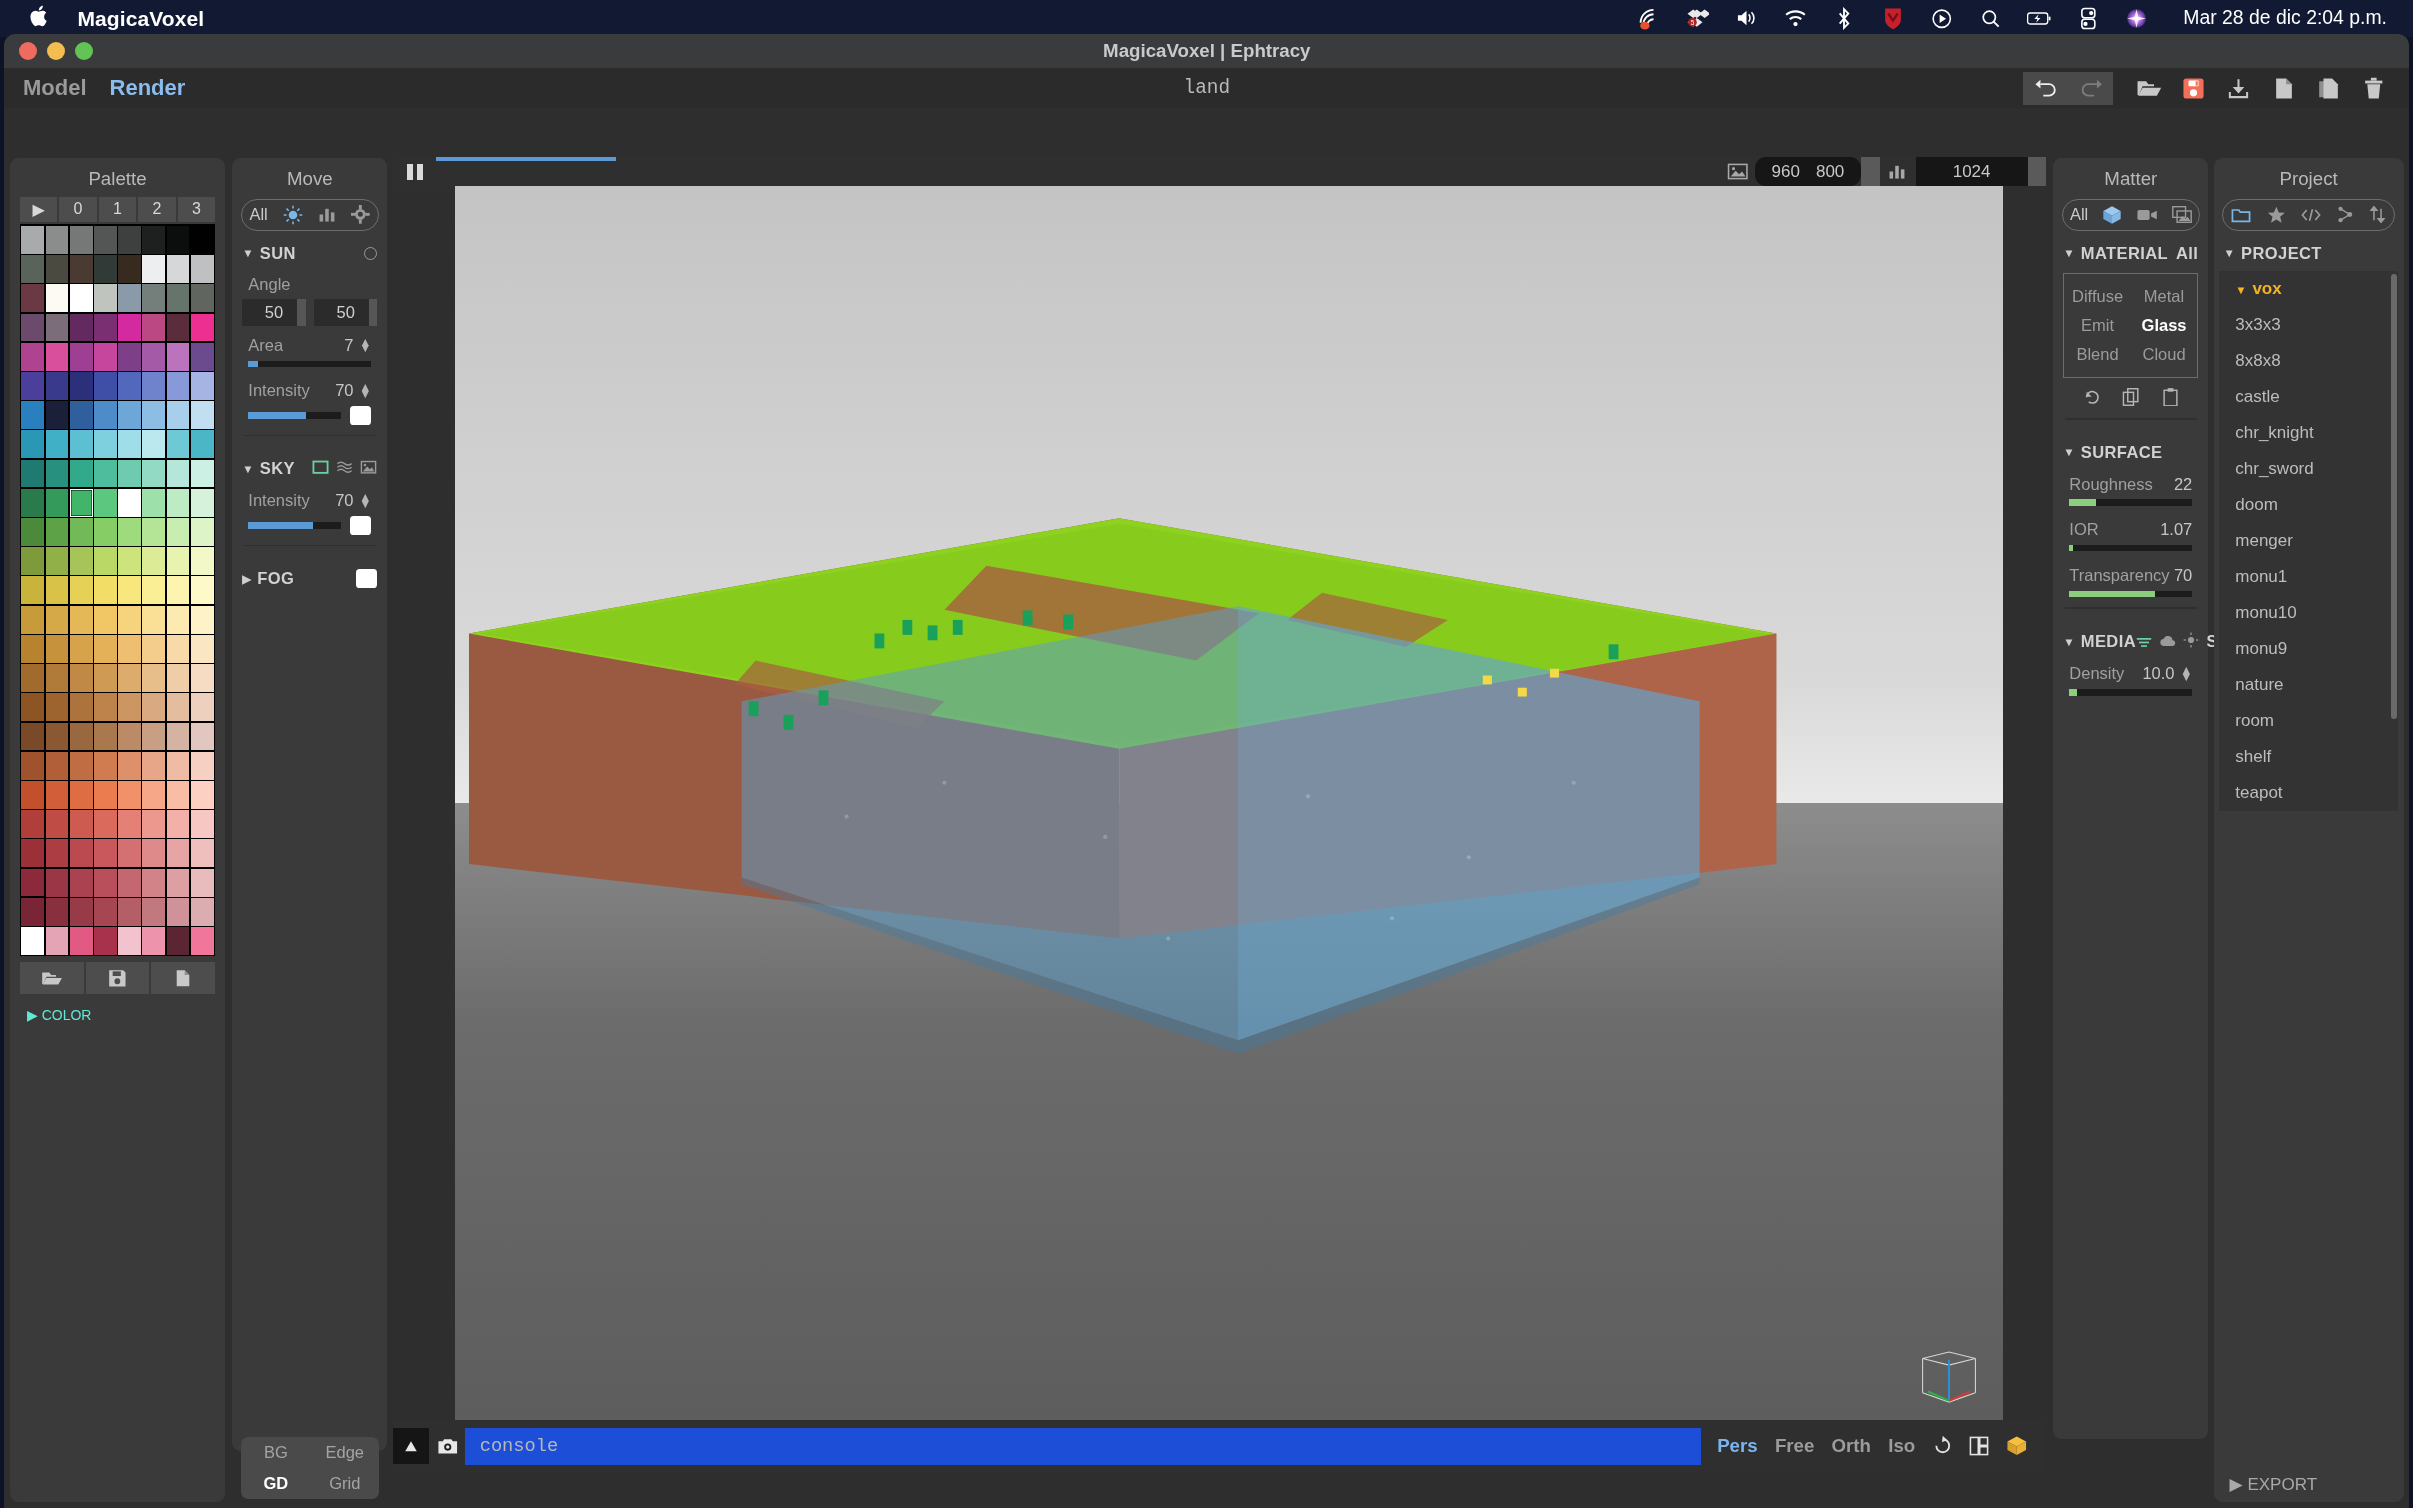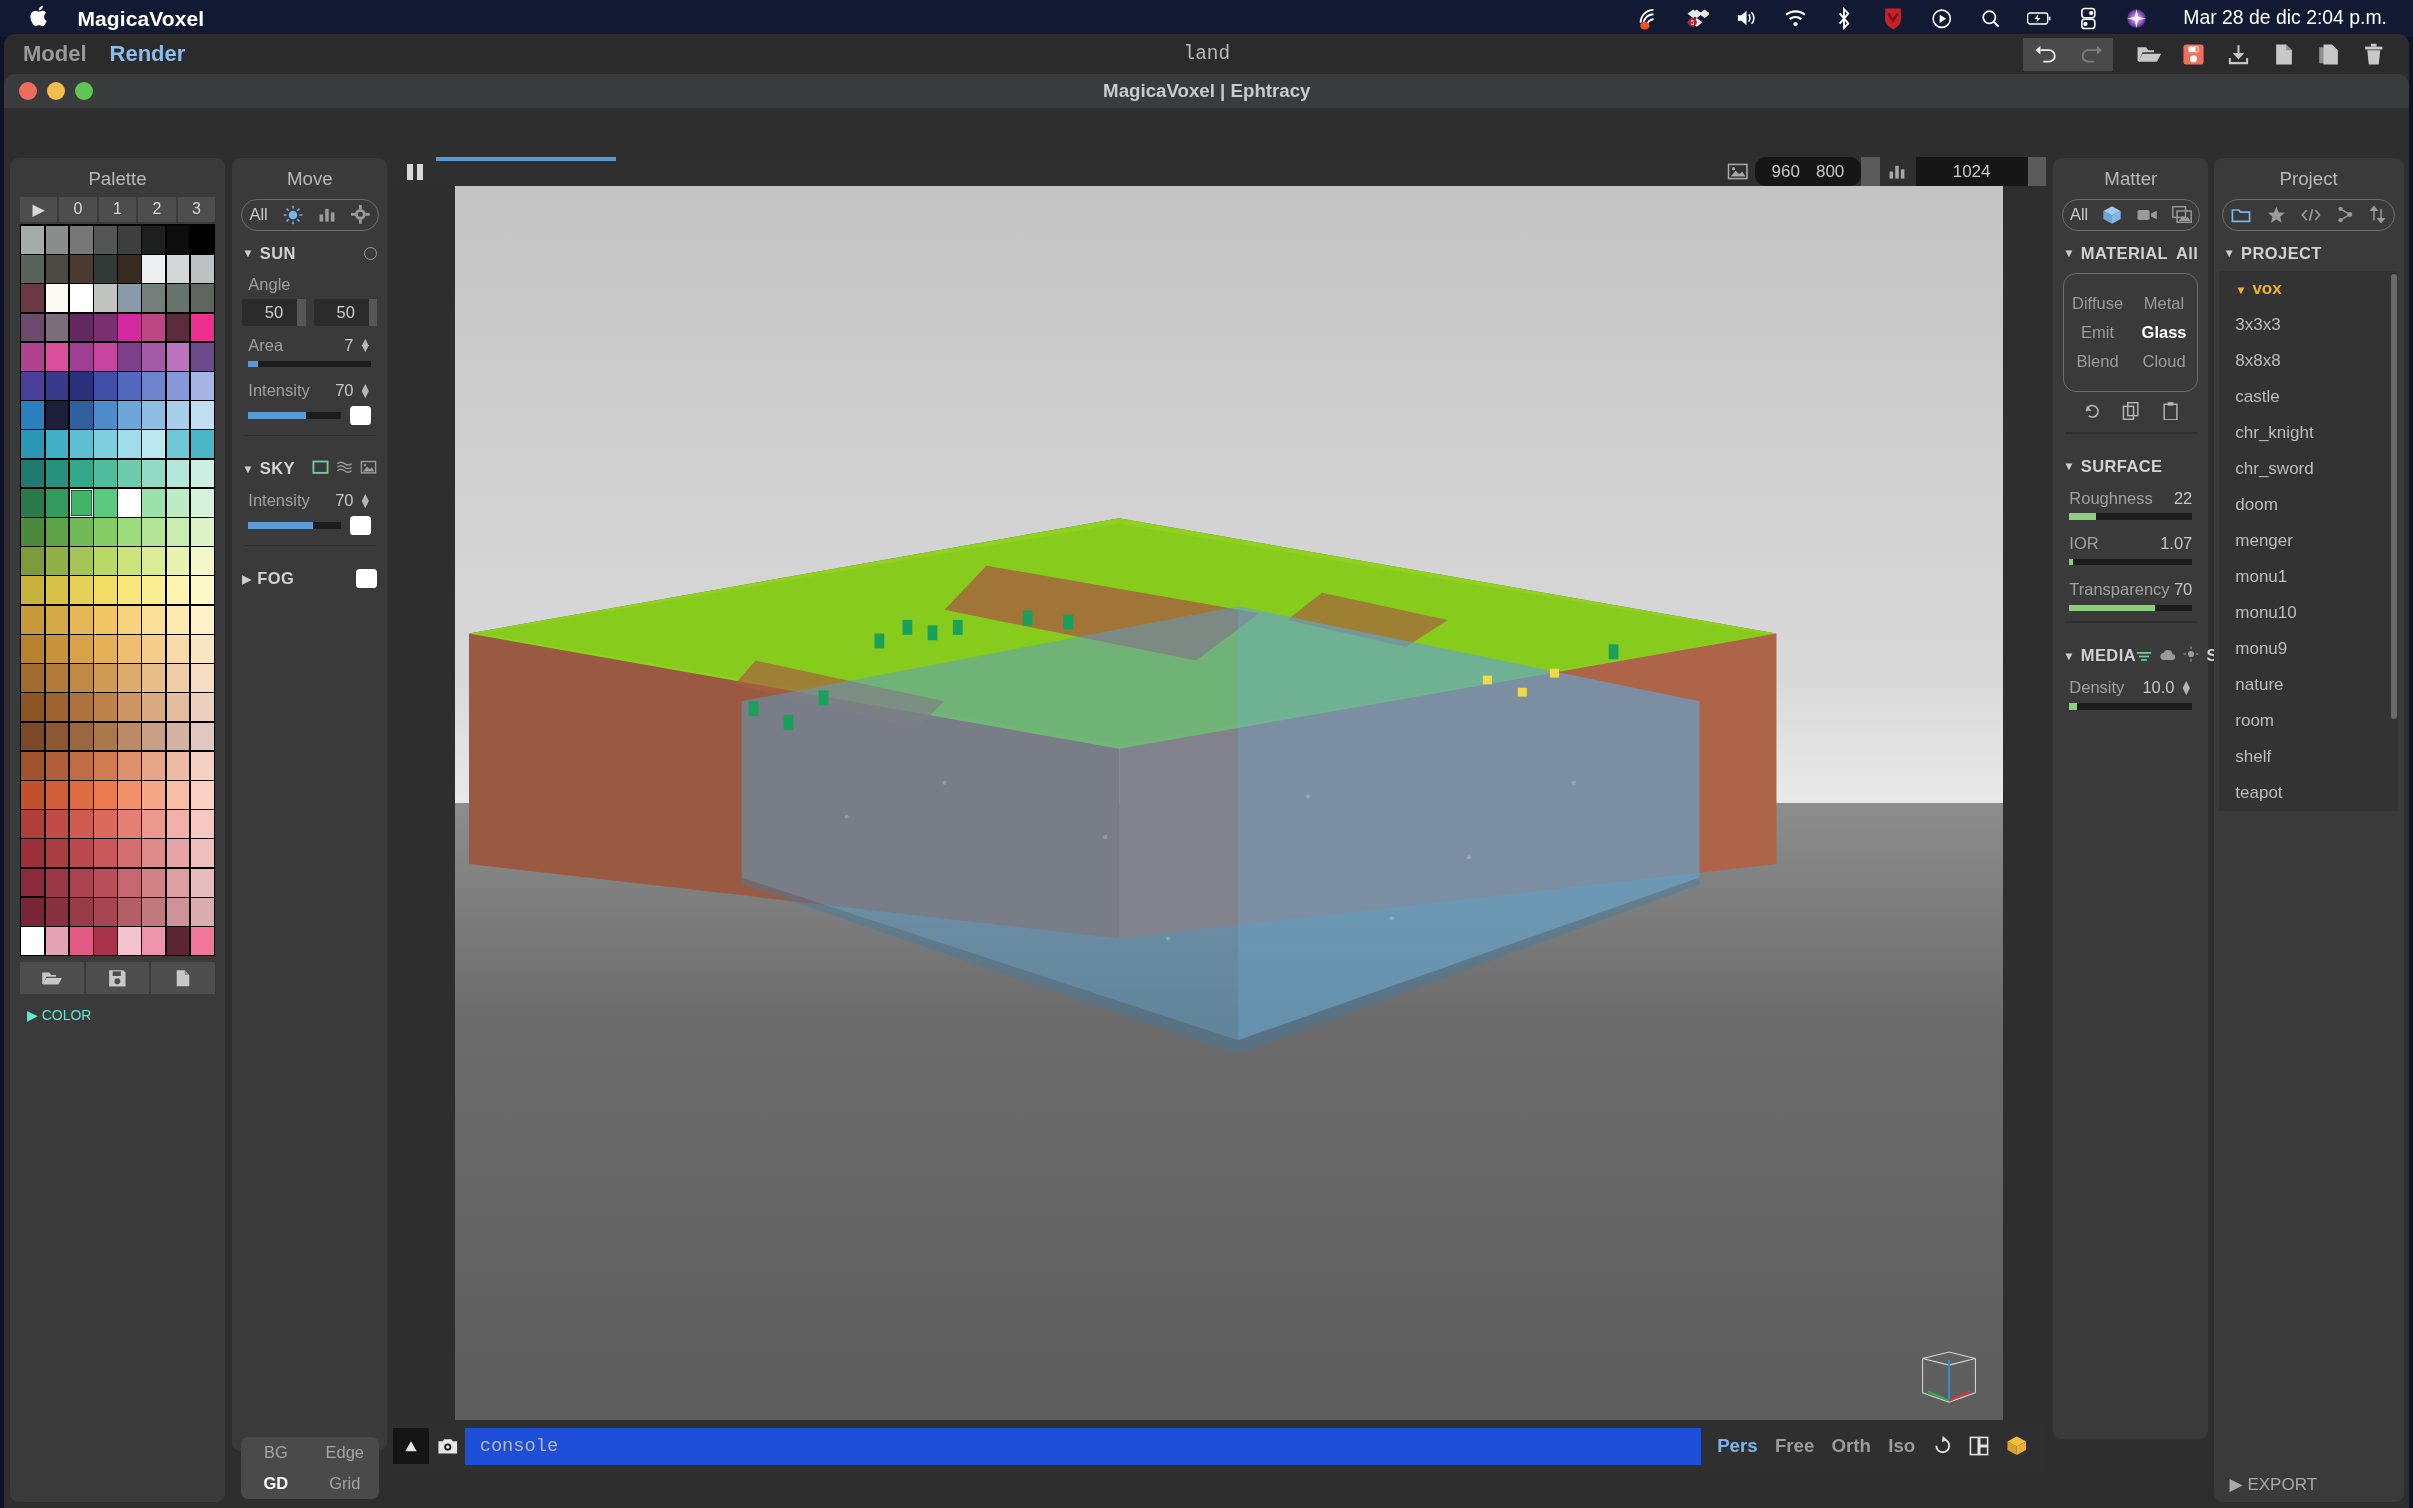--- a/index.html
+++ b/index.html
@@ -188,22 +188,22 @@
     color: #b7b7b7; font-size: 18px; background: #414141;
   }
 
   
   #mattercol {
     position: absolute; right: 201px; top: 50px; width: 155px; bottom: 69px;
     background: #3a3a3a; border-radius: 8.6px;
   }
   #mattercol .mtitle { text-align:center; font-size: 18.7px; color: #b9b9b9; padding: 10px 0 8.6px; }
   #matgrid {
-    margin: 4.3px 10px 0; border: 0.7px solid #6d6d6d; border-radius: 13px;
-    display: grid; grid-template-columns: 1fr 1fr; padding: 15px 0;
+    margin: 4.3px 10px 0; border: 0.7px solid #6d6d6d; border-radius: 0;
+    display: grid; grid-template-columns: 1fr 1fr; padding: 8px 0;
   }
   #matgrid .mi { text-align: center; font-size: 16.5px; color: #9b9b9b; padding: 5px 0; }
   #matgrid .mi.on { color: #ffffff; font-weight: bold; }
   #maticons { display: flex; justify-content: space-around; padding: 10px 18.7px 0; }
 
   
   #projcol {
     position: absolute; right: 5.7px; top: 50px; width: 190px; bottom: 5.7px;
     background: #3a3a3a; border-radius: 8.6px;
   }
@@ -315,20 +315,29 @@
           <circle cx="16" cy="16" r="13" fill="url(#sg)"></circle>
           <path fill="#fff" opacity=".85" d="M16 3l2.5 10.5L29 16l-10.5 2.5L16 29l-2.5-10.5L3 16l10.5-2.5z"></path>
         </svg>
     </div>
     <div class="clock">Mar 28 de dic  2:04 p.m.</div>
   </div>
 </div>
 
 <div id="win">
 
+  <div id="titlebar">
+    <div class="traffic">
+      <div class="tl r"></div>
+      <div class="tl y"></div>
+      <div class="tl g"></div>
+    </div>
+    <div class="wt">MagicaVoxel | Ephtracy</div>
+  </div>
+
   <div id="tabrow">
     <div class="tab model">Model</div>
     <div class="tab render">Render</div>
     <div class="docname">land</div>
     <div id="toprighttools">
       <div class="tbtn boxed">
         <svg width="24.4" height="21.5" viewBox="0 0 34 30">
             <path d="M9 10 H21 a8 8 0 0 1 0 16 H13" stroke="#eee" stroke-width="2.6" fill="none"></path>
             <path fill="#eee" d="M9 4 L9 16 L2 10z"></path>
           </svg>
@@ -373,29 +382,20 @@
           </svg>
       </div>
       <div class="tbtn">
         <svg width="21.5" height="23" viewBox="0 0 30 32">
             <rect x="3" y="5" width="24" height="4" fill="#c8c8c8"></rect>
             <rect x="11" y="1" width="8" height="4" fill="#c8c8c8"></rect>
             <path fill="#c8c8c8" d="M6 10h18l-2 20H8z"></path>
           </svg>
       </div>
     </div>
-  </div>
-
-  <div id="titlebar">
-    <div class="traffic">
-      <div class="tl r"></div>
-      <div class="tl y"></div>
-      <div class="tl g"></div>
-    </div>
-    <div class="wt">MagicaVoxel | Ephtracy</div>
   </div>
 
   <div id="body">
 
     <div id="palcol">
       <div class="ptitle">Palette</div>
       <div id="paltabs">
           <div class="pt">▶</div>
           <div class="pt">0</div>
           <div class="pt">1</div>

